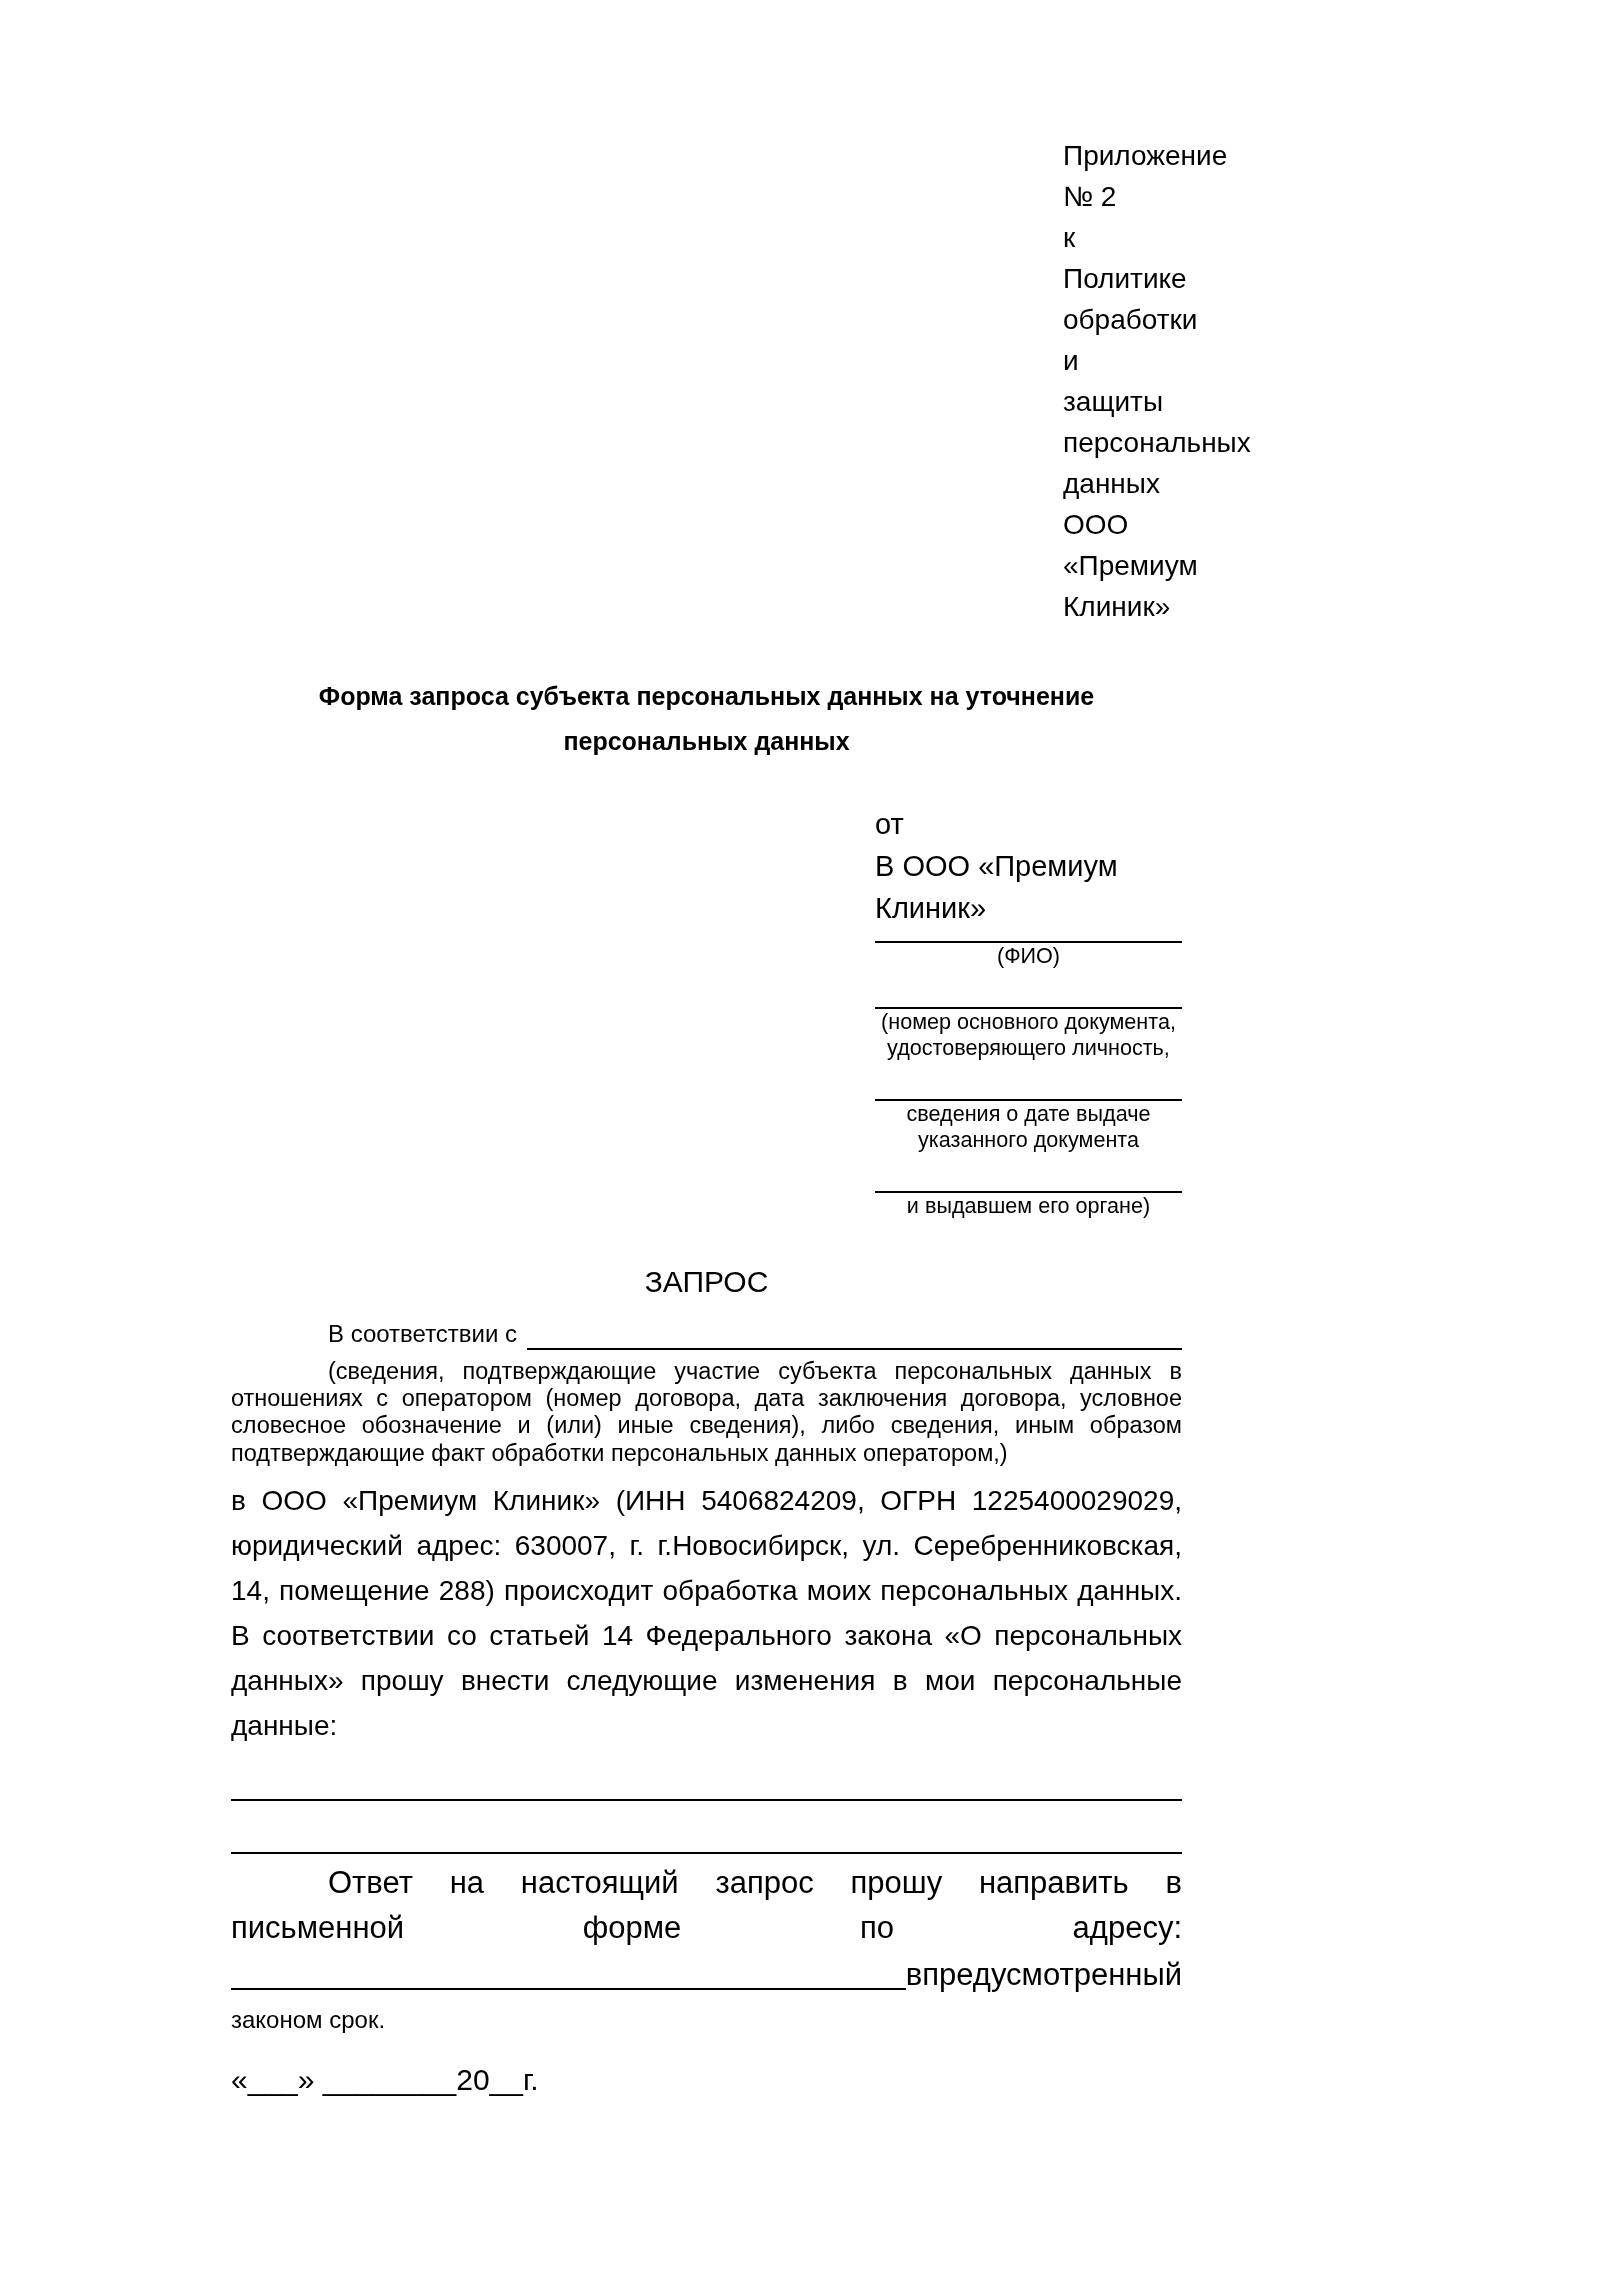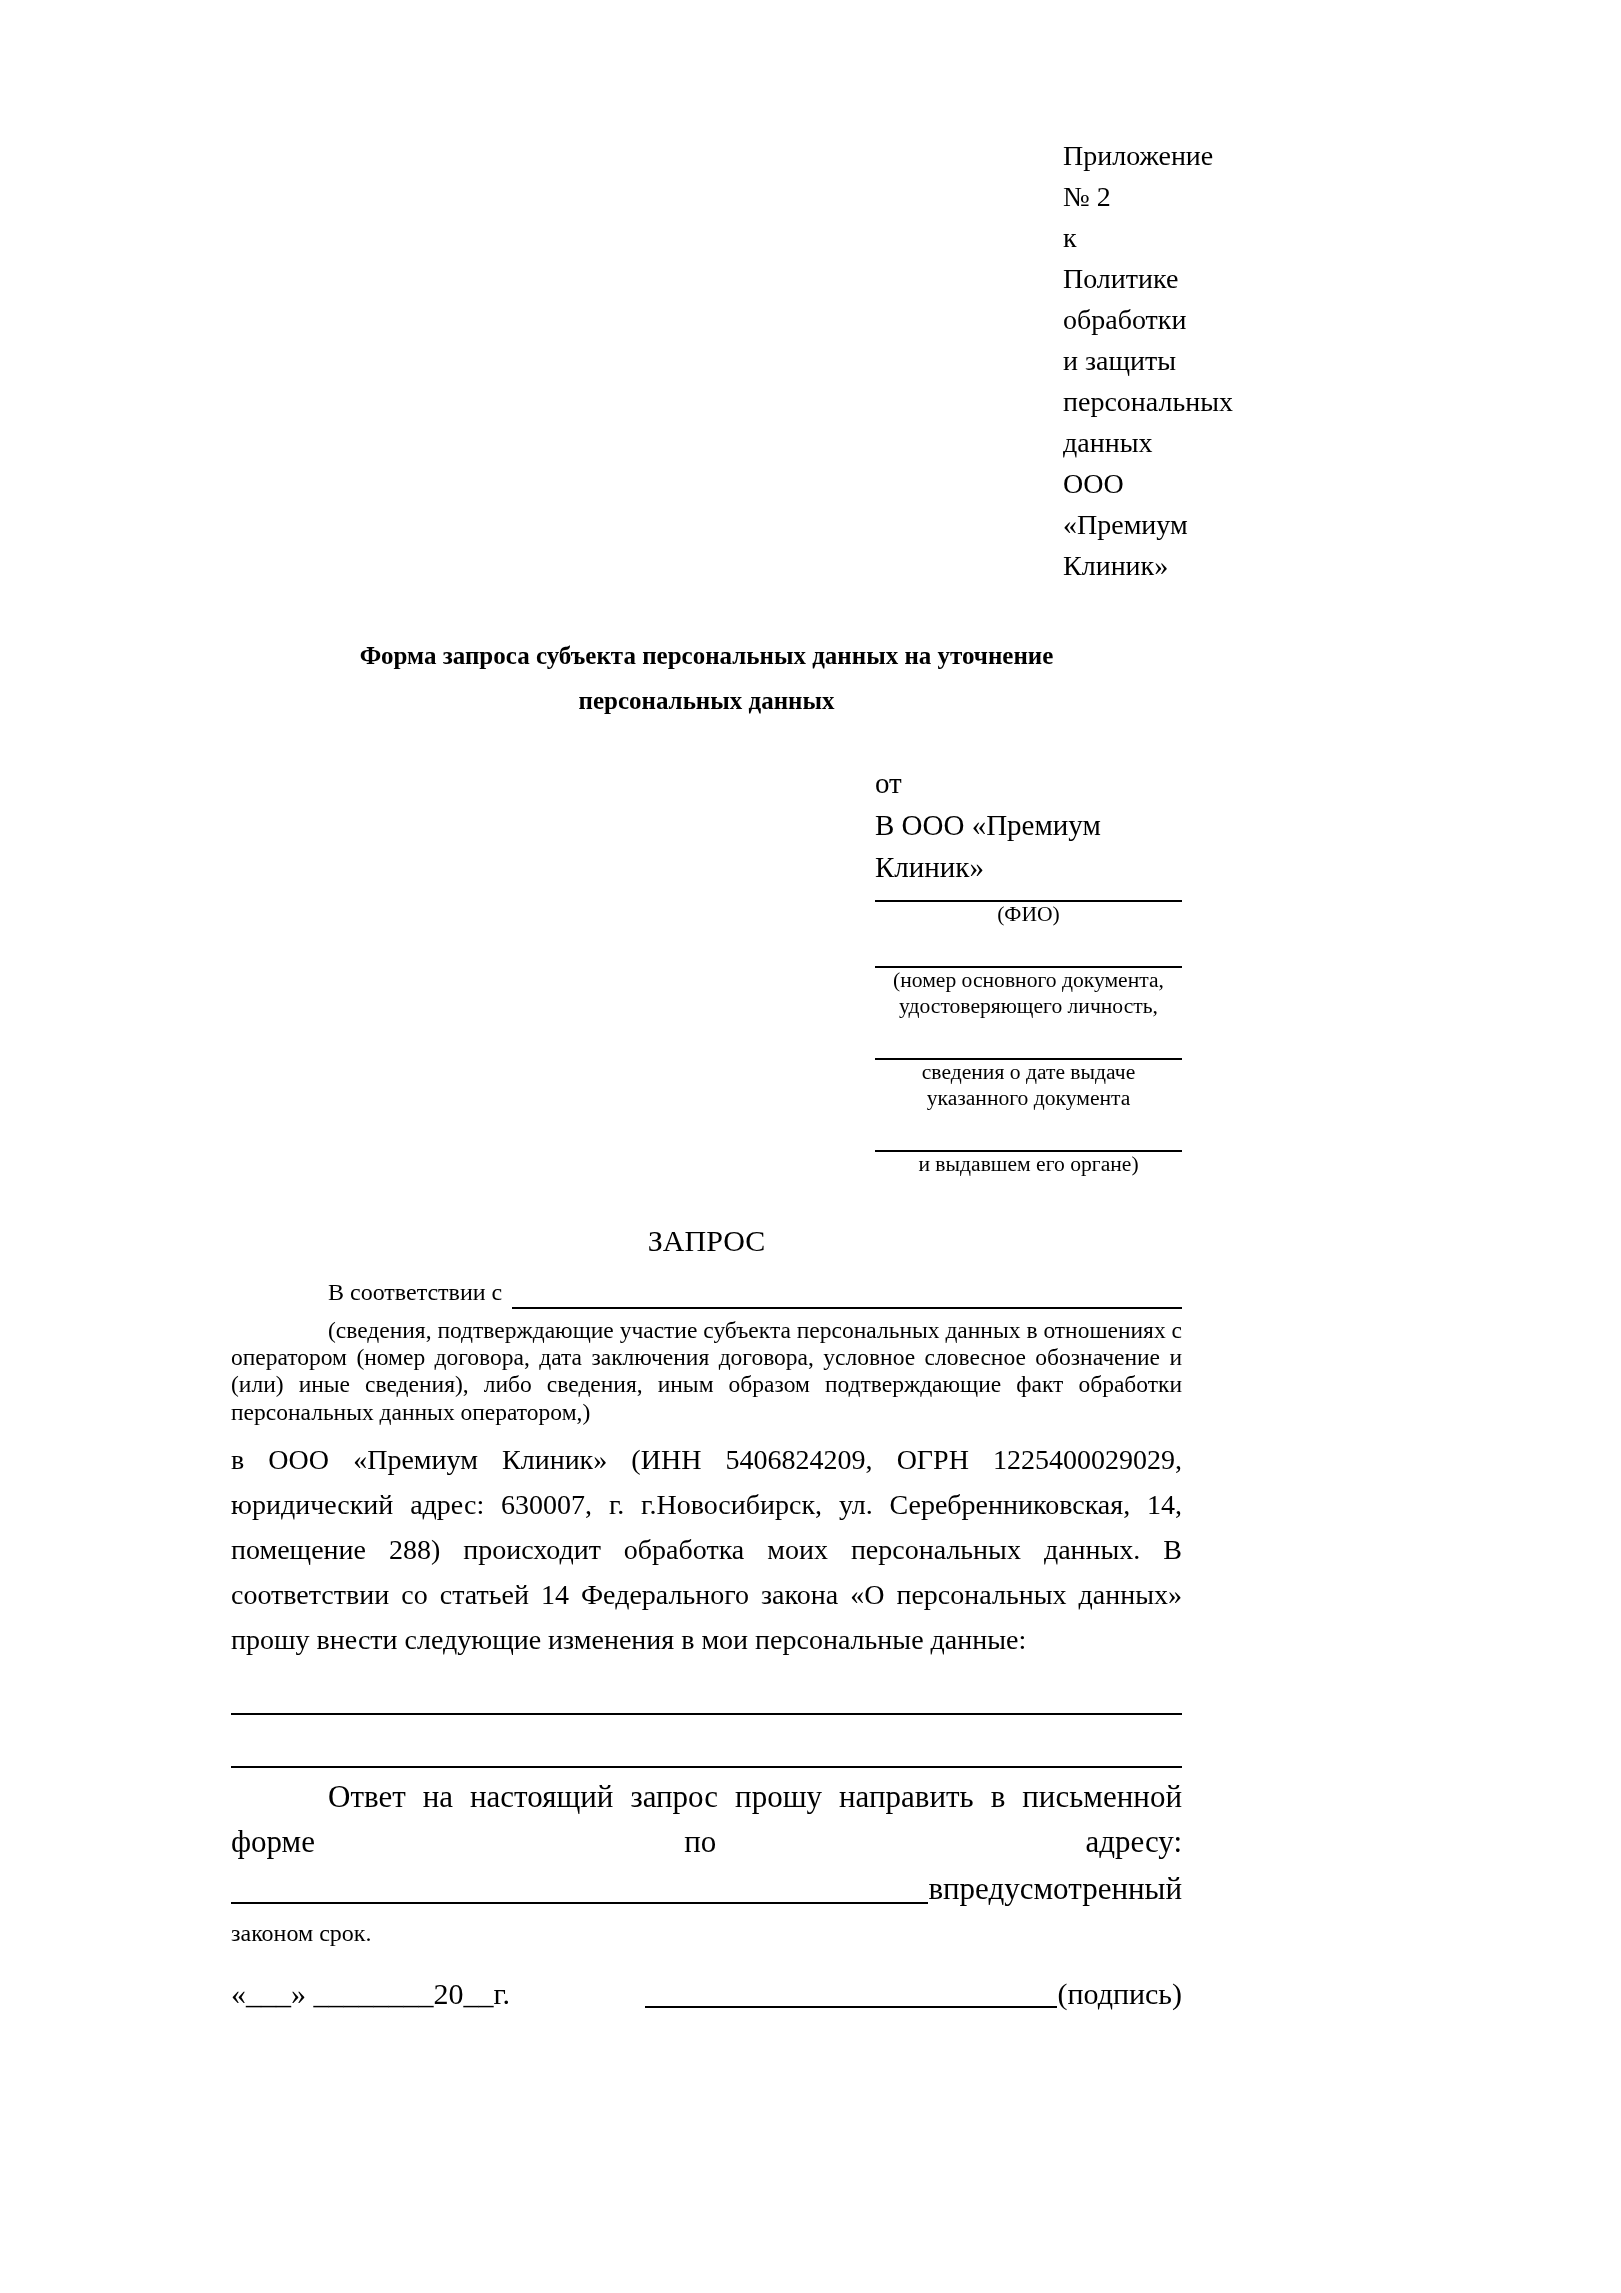--- a/index.html
+++ b/index.html
@@ -2,21 +2,21 @@
 <html lang="ru"><head>
 <meta charset="utf-8">
 <style>
   html, body { margin: 0; padding: 0; background: #ffffff; }
   .page {
     position: relative;
     width: 1294px;
     height: 2294px;
     background: #ffffff;
     color: #000000;
-    font-family: Liberation Serif, serif;
+    font-family: Liberation Sans, sans-serif;
     box-sizing: border-box;
     padding: 135px 112px 0 231px;
     overflow: hidden;
   }
 
   
   .annex { margin-left: 832px; font-size: 28px; line-height: 41px; }
 
   
   .title {
@@ -115,20 +115,16 @@
   <div class="ans-mid">
     <span class="fill2"></span>
     <span>в</span>
     <span>предусмотренный</span>
   </div>
 
   <div class="ans-tail">законом срок.</div>
 
   <div class="signrow">
     <span>«___» ________20__г.</span>
-    <span class="sig-group">
-      <span class="fill3"></span>
-        <span>(подпись)</span>
-    </span>
   </div>
 
 </div>
 
 
 </body></html>

